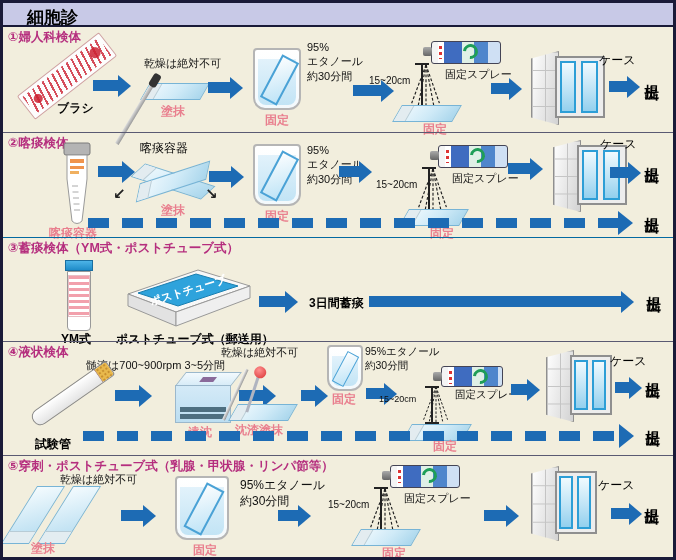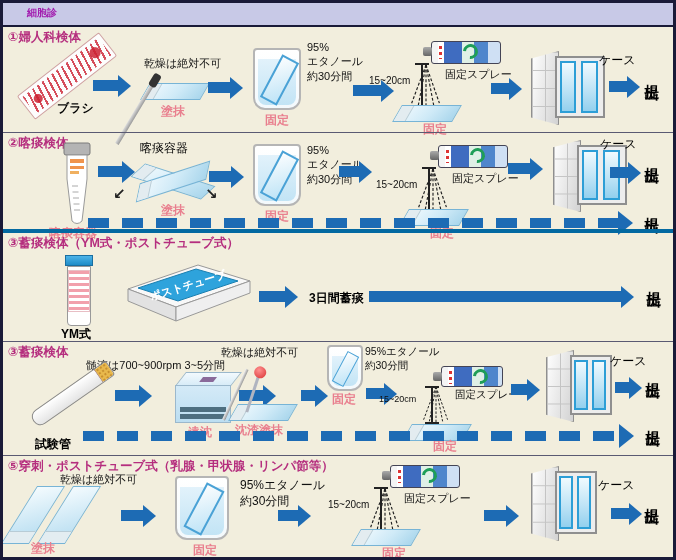--- a/index.html
+++ b/index.html
@@ -1,23 +1,23 @@
 <!DOCTYPE html>
 <html><head>
 <meta charset="utf-8">
 <style>
 html,body{margin:0;padding:0}
 #stage{position:relative;width:676px;height:560px;background:#f2eedd;border:3px solid #1a1a38;
   box-sizing:border-box;font-family:"Liberation Sans","DejaVu Sans",sans-serif;overflow:hidden;color:#111}
 .hdr{position:absolute;left:0;top:0;width:100%;height:22px;background:#c8c9e7;border-bottom:2px solid #1a1a38}
-.hdr .t{position:absolute;left:24px;top:3px;font-weight:bold;font-size:10px;color:#a21caf}
+.hdr .t{position:absolute;left:24px;top:3px;font-weight:bold;font-size:17px;color:#000000}
 .sec{position:absolute;left:0;width:100%}
 #s1{top:24px;height:105px}
 #s2{top:129px;height:105px;border-top:1px solid #5a5a72}
-#s3{top:226px;height:104px;border-top:4px solid #0369a1}
+#s3{top:234px;height:104px;border-top:1px solid #0369a1}
 #s4{top:338px;height:114px;border-top:1px solid #5a5a72}
 #s5{top:452px;height:103px;border-top:1px solid #5a5a72}
 .st{position:absolute;left:5px;top:2px;font-size:12.5px;font-weight:bold;color:#b52e7e;white-space:nowrap}
 .lb{position:absolute;font-size:11px;color:#111;white-space:pre-line;line-height:1.3}
 .bd{font-weight:bold;font-size:12px;color:#000;white-space:nowrap}
 .pk{position:absolute;font-size:12px;font-weight:bold;color:#e97f8e;white-space:nowrap}
 .sub{position:absolute;writing-mode:vertical-rl;text-orientation:upright;font-weight:bold;font-size:15px;
   color:#000;letter-spacing:2px;line-height:1}
 
 .arr{position:absolute;height:11px;background:#1d6bb4}
@@ -247,28 +247,29 @@
         <div class="lblr"></div>
       </div>
     <div class="lb bd" style="left:58px;top:94px">YM式</div>
     <svg class="svgabs" style="left:115px;top:28px" width="138" height="66" viewBox="0 0 138 66">
       <polygon points="10,28 80,4 132,20 58,46" fill="#f8f8f8" stroke="#999999"></polygon>
       <polygon points="20,27 78,8 120,20 60,40" fill="#2ea3dc" stroke="#1a7fb0"></polygon>
       <polygon points="10,28 58,46 58,60 10,40" fill="#e2e2e2" stroke="#999999"></polygon>
       <polygon points="58,46 132,20 132,32 58,60" fill="#efefef" stroke="#999999"></polygon>
       <text x="70" y="28" transform="rotate(-17 70 24)" text-anchor="middle" font-size="11" font-weight="bold" fill="#ffffff">ポストチューブ</text>
     </svg>
+    <div class="lb bd" style="left:113px;top:94px">ポストチューブ式（郵送用）</div>
     <div class="arr" style="left:256px;top:58px;width:26px"></div>
     <div class="lb bd" style="left:306px;top:58px">3日間蓄痰</div>
     <div class="arr" style="left:366px;top:58px;width:252px"></div>
     <div class="sub" style="left:644px;top:46px">提出</div>
   </div>
 
   <div class="sec" id="s4">
-    <div class="st">③蓄痰検体</div>
+    <div class="st">④液状検体</div>
     <div class="lb" style="left:83px;top:16px">髄液は700~900rpm 3~5分間</div>
     <div class="ttube"></div>
     <div class="lb bd" style="left:32px;top:95px">試験管</div>
     <div class="arr" style="left:112px;top:48px;width:24px"></div>
     <div class="cfg" style="left:160px;top:30px">
       <div class="topf">
           <i></i>
         </div>
         <div class="frt">
           <div class="b1"></div>

